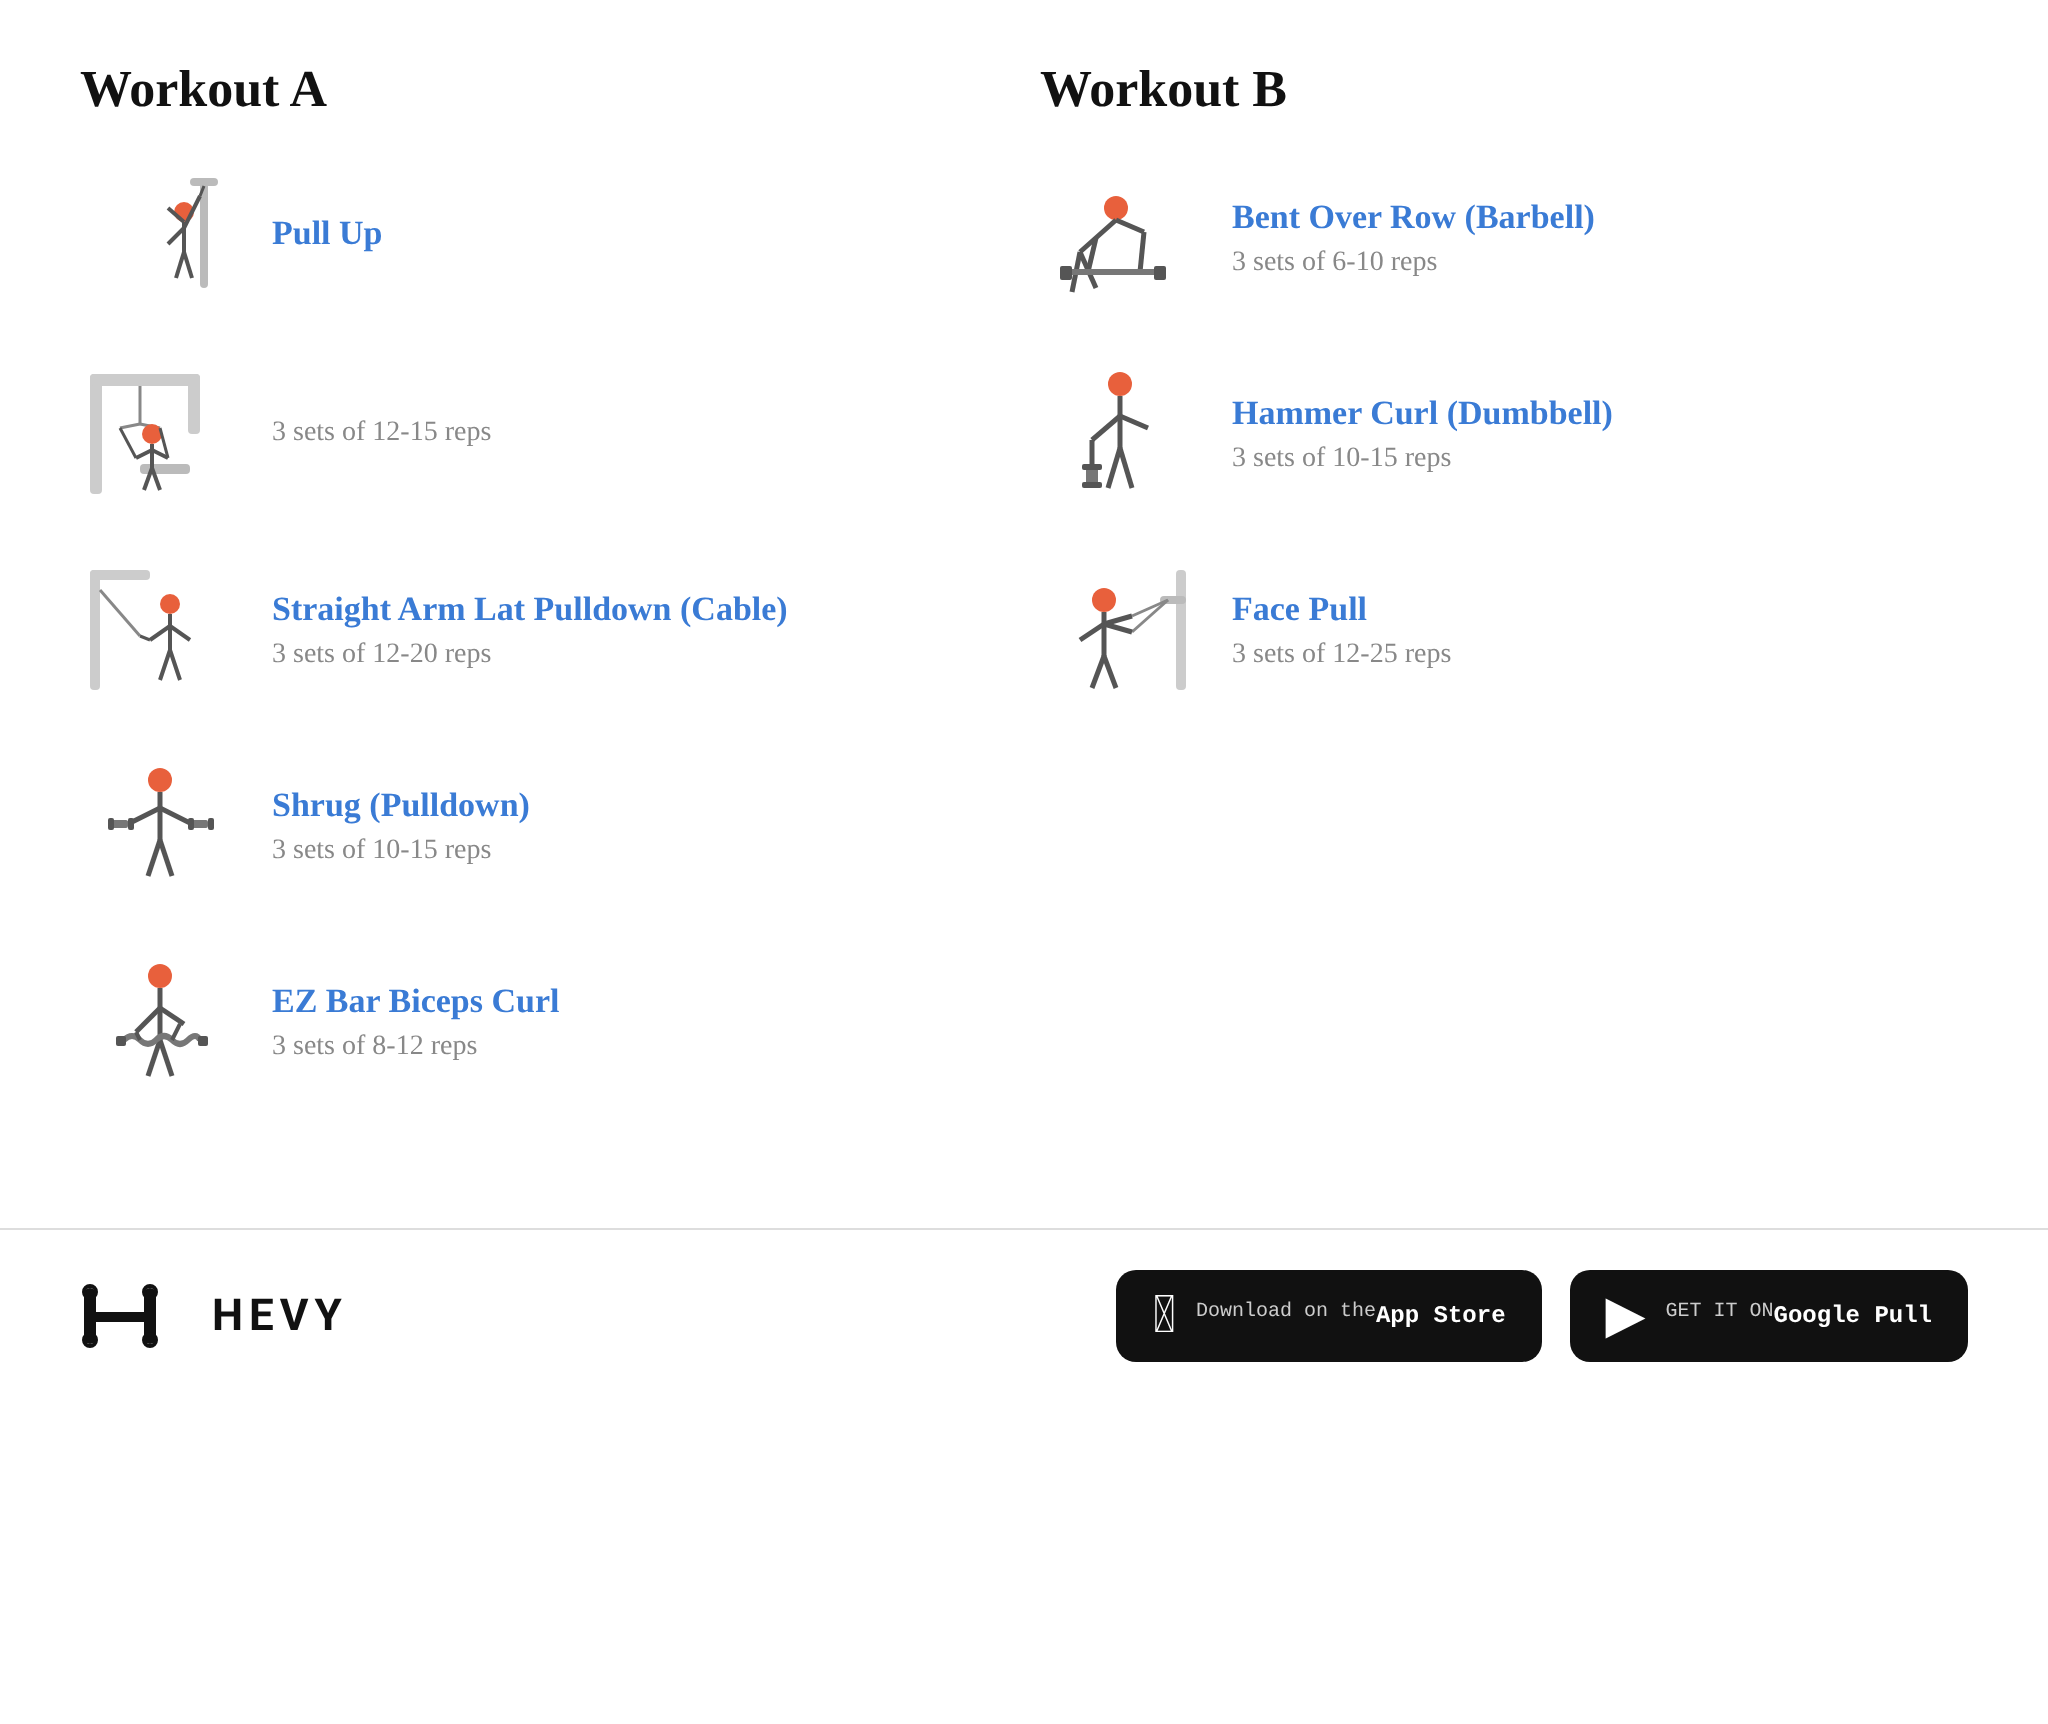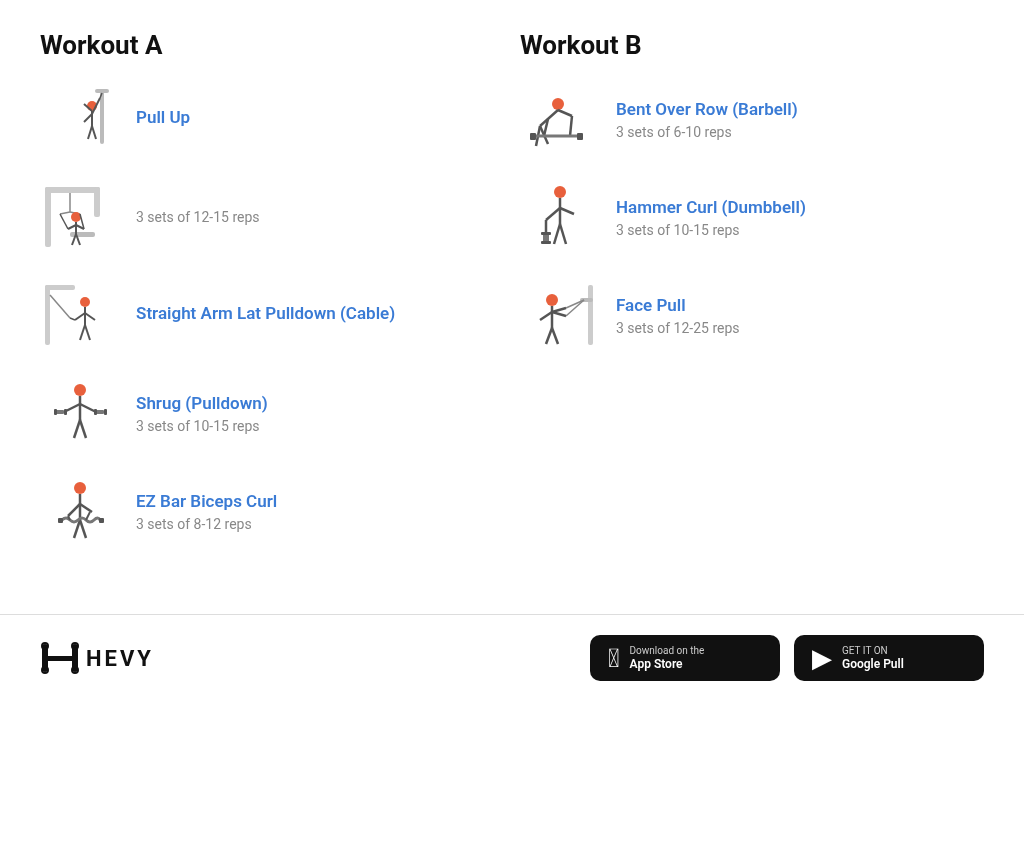--- a/index.html
+++ b/index.html
@@ -10,20 +10,21 @@
       width: 1024px;
       min-height: 862px;
     }
     .main-content {
       padding: 30px 40px 20px 40px;
     }
     .workouts-grid {
       display: grid;
       grid-template-columns: 1fr 1fr;
       gap: 0 16px;
+      font-family: Liberation Serif, serif;
     }
     .workout-column h2 {
       font-size: 26px;
       font-weight: 700;
       color: #111;
       margin-bottom: 24px;
     }
     .exercise-item {
       display: flex;
       align-items: center;
@@ -61,21 +62,21 @@
       border-top: 1px solid #ddd;
       margin-top: 20px;
       padding: 20px 40px;
       display: flex;
       align-items: center;
       justify-content: space-between;
     }
     .hevy-logo {
       display: flex;
       align-items: center;
-      gap: 6px;
+      gap: 26px;
     }
     .hevy-logo-icon {
       width: 40px;
       height: 36px;
     }
     .hevy-logo-text {
       font-size: 22px;
       font-weight: 700;
       letter-spacing: 3px;
       color: #111;
@@ -95,21 +96,21 @@
       text-decoration: none;
       cursor: pointer;
       min-width: 190px;
     }
     .app-btn-icon {
       font-size: 26px;
       line-height: 1;
     }
     .app-btn-text {
       display: flex;
-      flex-direction: column;
+      font-family: Liberation Mono, monospace;
     }
     .app-btn-subtitle {
       font-size: 10px;
       color: #ccc;
       line-height: 1.2;
     }
     .app-btn-title {
       font-size: 12px;
       font-weight: 600;
       line-height: 1.2;
@@ -188,20 +189,21 @@
             <line x1="45" y1="27" x2="45" y2="45" stroke="#555" stroke-width="2"></line>
             <line x1="45" y1="33" x2="35" y2="40" stroke="#555" stroke-width="2"></line>
             <line x1="45" y1="33" x2="55" y2="40" stroke="#555" stroke-width="2"></line>
             <line x1="35" y1="40" x2="30" y2="38" stroke="#555" stroke-width="1.5"></line>
             <line x1="45" y1="45" x2="40" y2="60" stroke="#555" stroke-width="2"></line>
             <line x1="45" y1="45" x2="50" y2="60" stroke="#555" stroke-width="2"></line>
           </svg>
         </div>
         <div class="exercise-info">
           <div class="exercise-name">Straight Arm Lat Pulldown (Cable)</div>
+          <div class="exercise-sets">3 sets of 12-20 reps</div>
         </div>
       </div>
 
       <div class="exercise-item">
         <div class="exercise-image">
           <svg viewBox="0 0 80 70" xmlns="http://www.w3.org/2000/svg">
 
             <circle cx="40" cy="12" r="6" fill="#e8603c" stroke="none"></circle>
             <line x1="40" y1="18" x2="40" y2="42" stroke="#555" stroke-width="2.5"></line>
             <line x1="40" y1="26" x2="24" y2="34" stroke="#555" stroke-width="2.5"></line>

